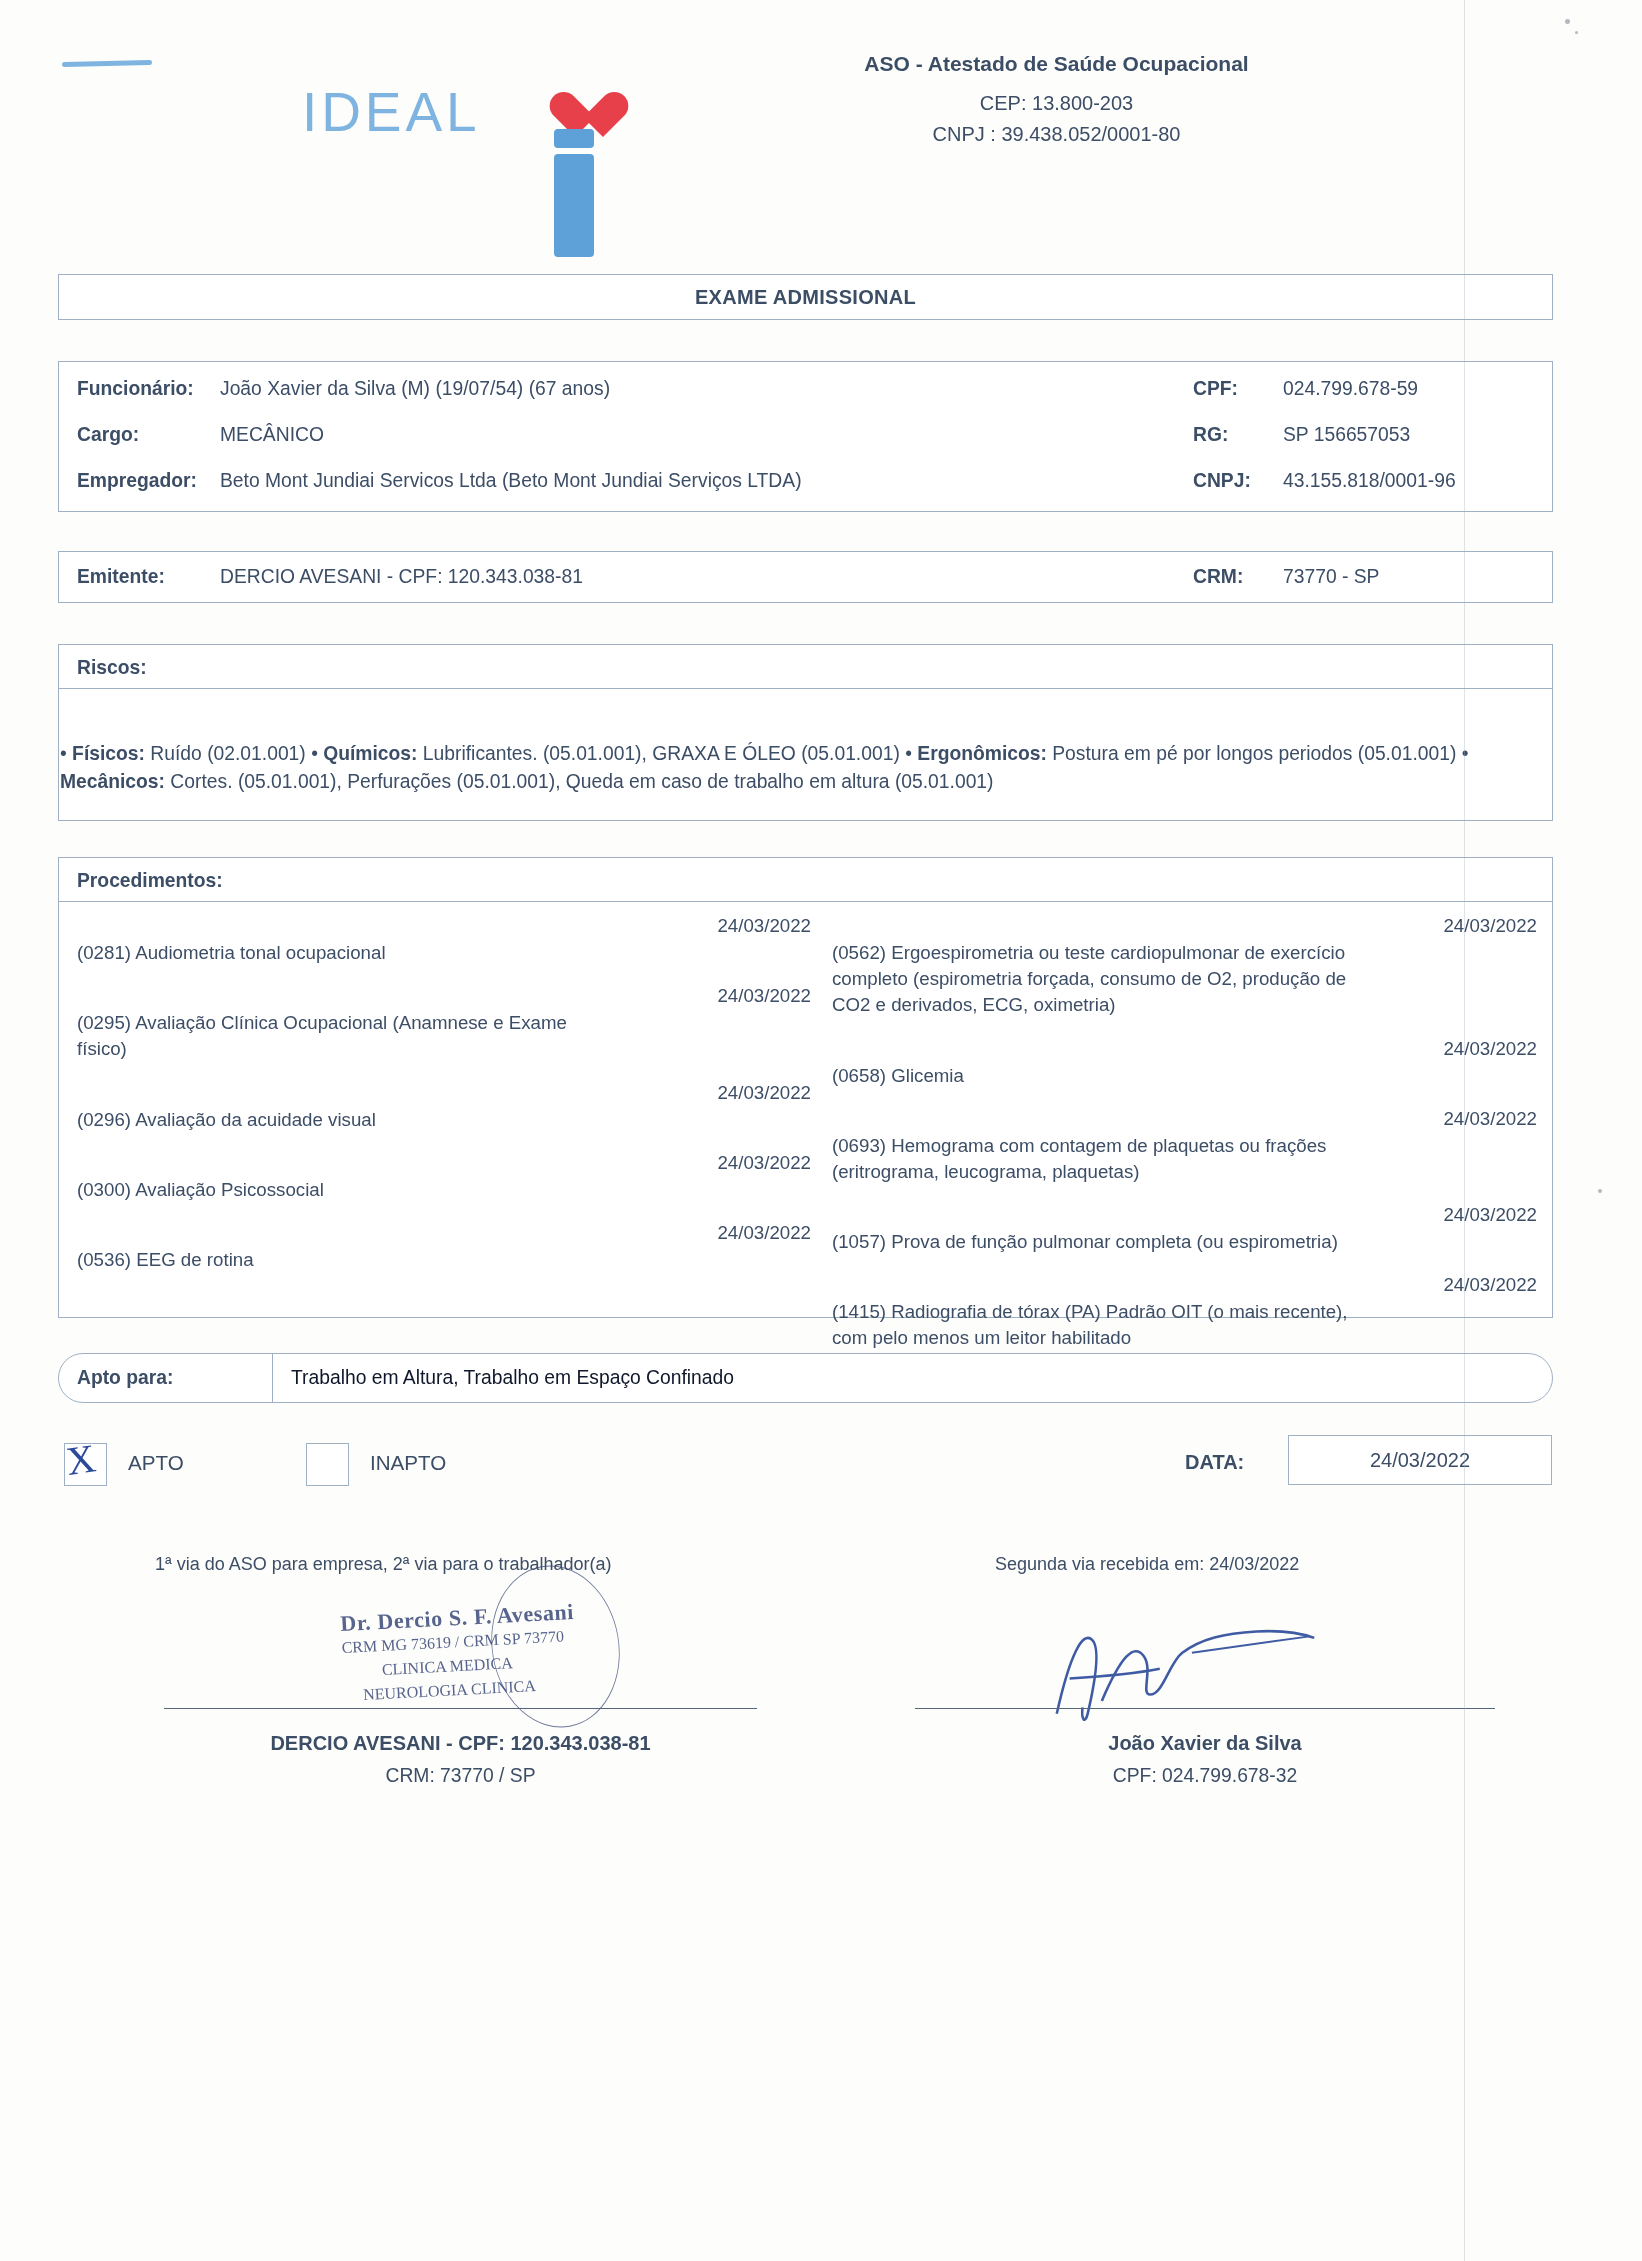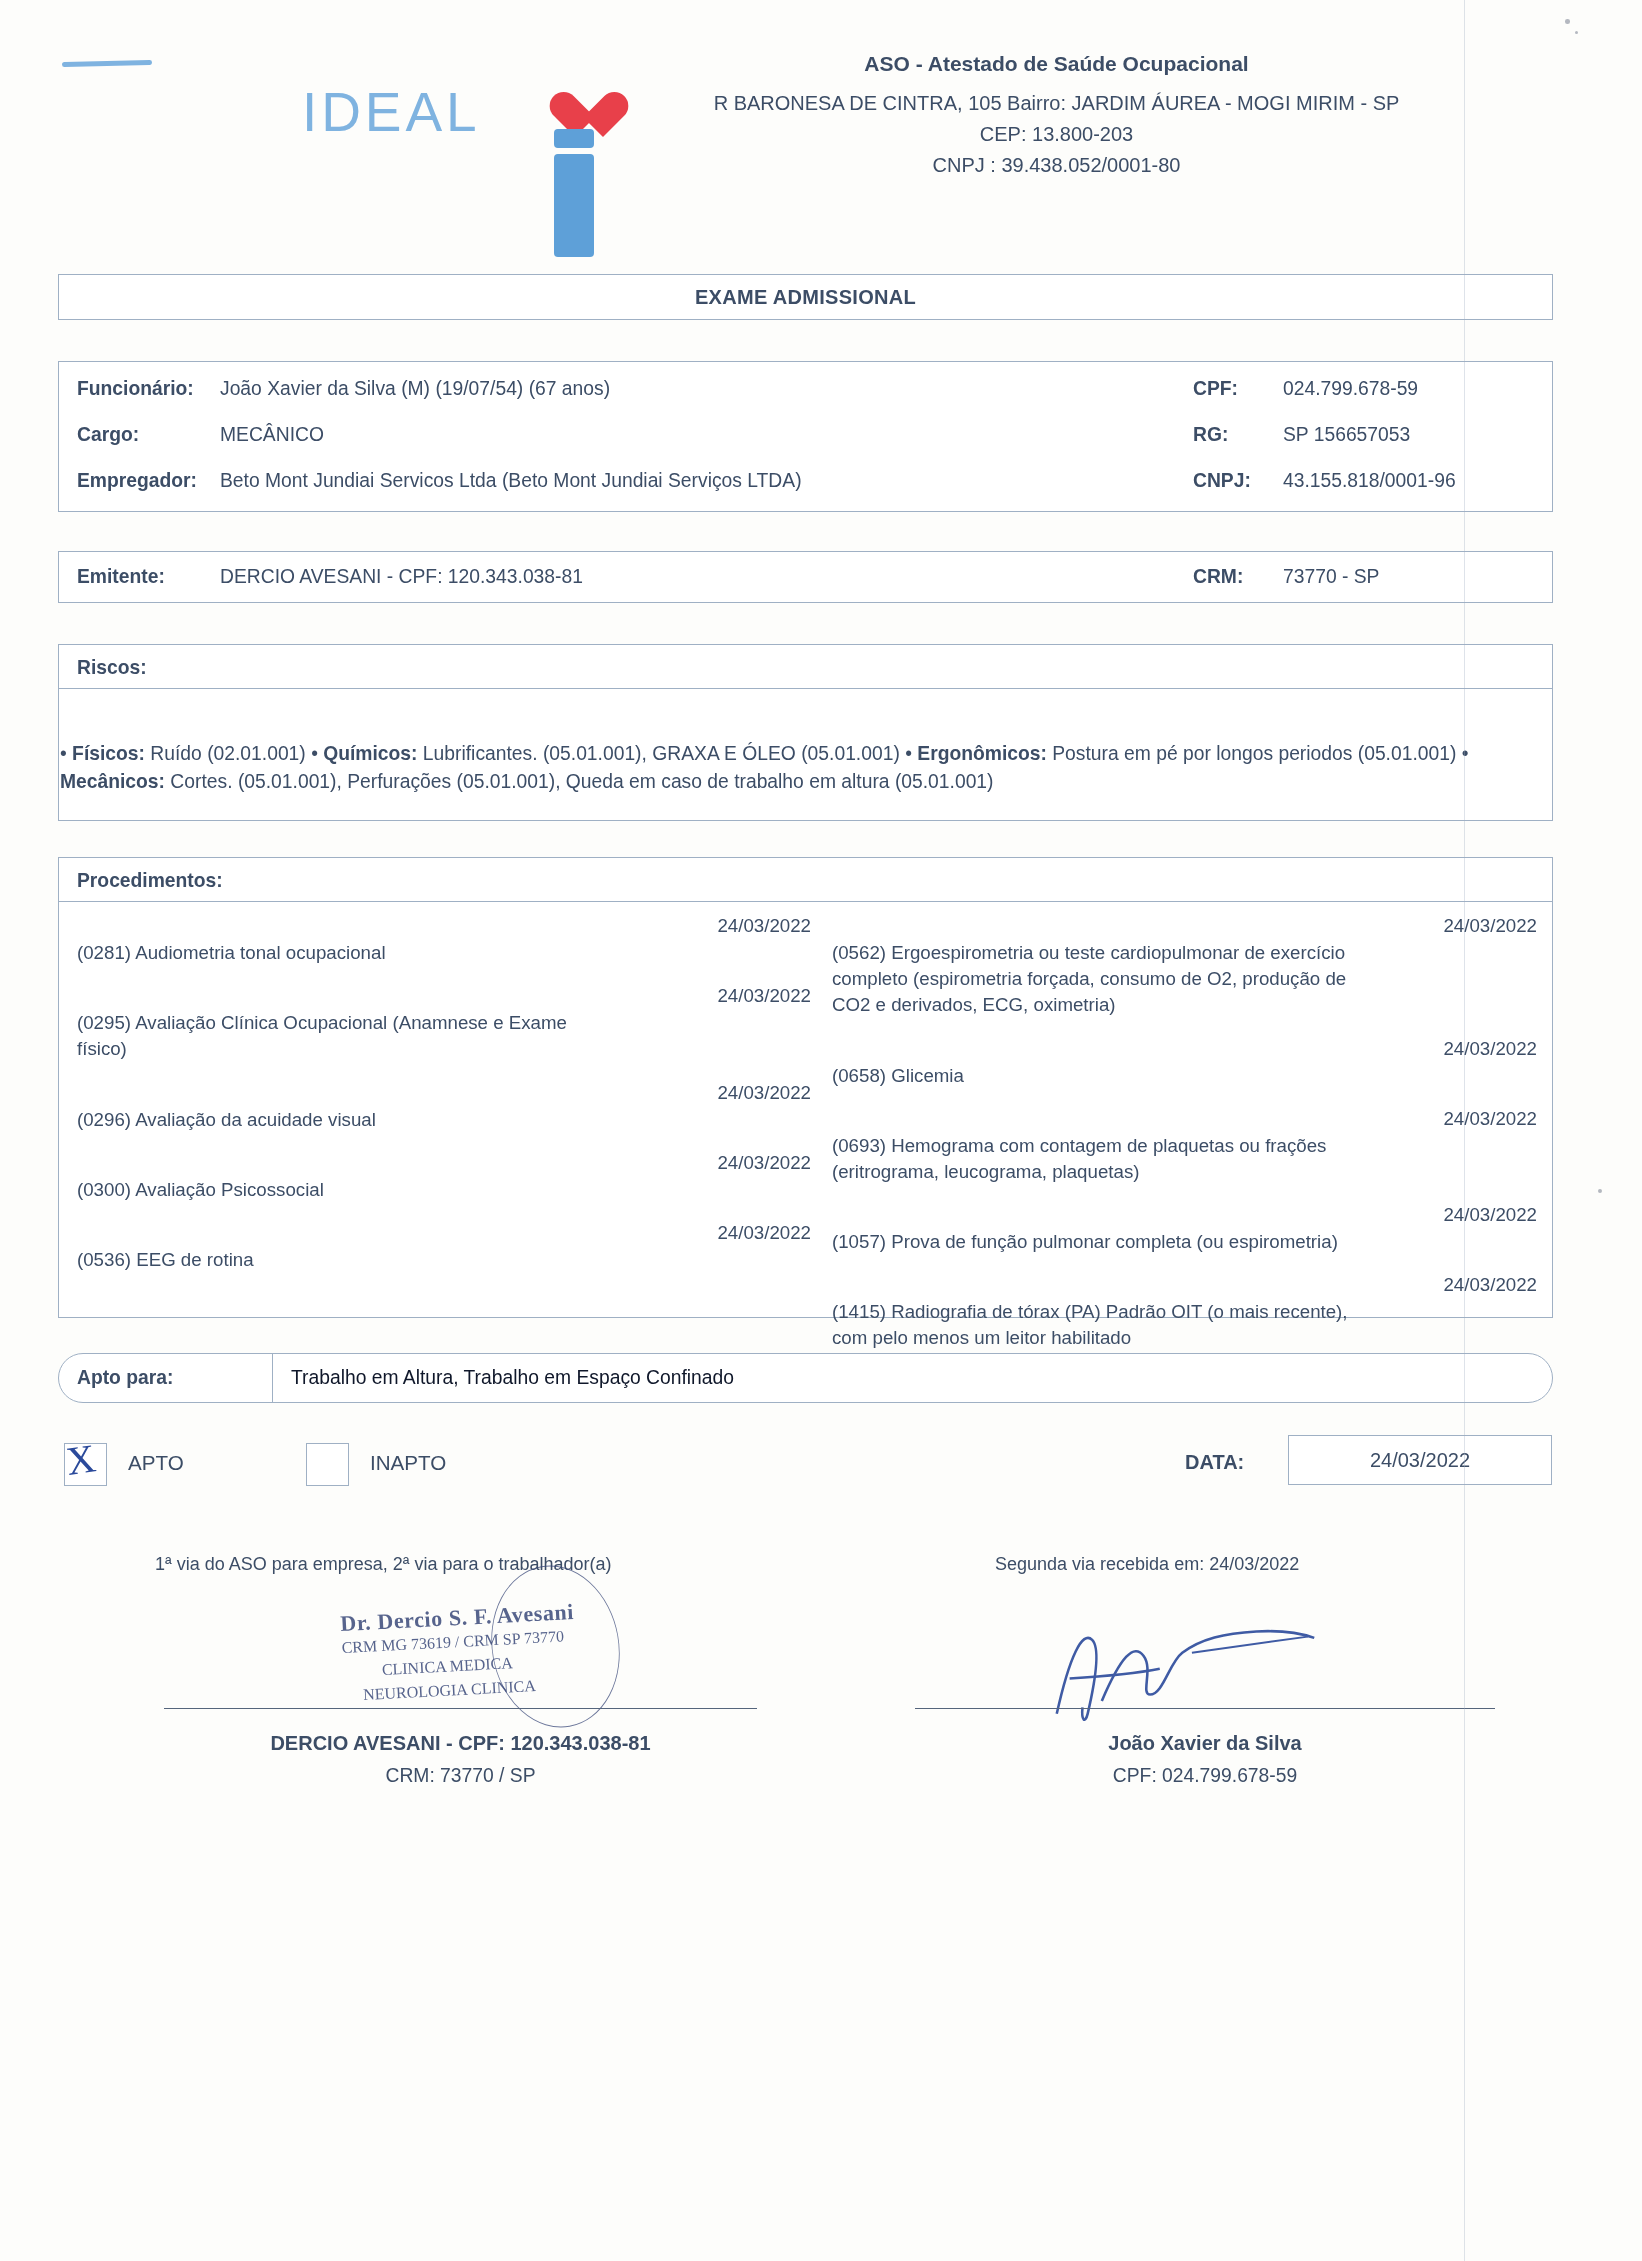--- a/index.html
+++ b/index.html
@@ -425,21 +425,20 @@
   <div class="header">
     <div class="logo">
       <div class="dash"></div>
       <div class="ideal">IDEAL</div>
       <div class="heart"></div>
       <div class="dot"></div>
       <div class="bar"></div>
     </div>
     <div class="clinic-info">
       <div class="title">ASO - Atestado de Saúde Ocupacional</div>
-      <div class="line">R BARONESA DE CINTRA, 105 Bairro: JARDIM ÁUREA - MOGI MIRIM - SP</div>
       <div class="line">CEP: 13.800-203</div>
       <div class="line">CNPJ : 39.438.052/0001-80</div>
     </div>
   </div>
 
   <div class="box exam-title">
     <div class="txt">EXAME ADMISSIONAL</div>
   </div>
 
   <div class="box employee-box">
@@ -557,21 +556,21 @@
              C265,33 300,25 350,22 C390,20 420,25 440,32" fill="none" stroke="#2b4a9b" stroke-width="4"></path>
     <path d="M250,55 C300,48 360,40 430,30" fill="none" stroke="#2b4a9b" stroke-width="3"></path>
   </svg>
 
   <div class="sig-line sig-line-left"></div>
   <div class="sig-line sig-line-right"></div>
 
   <div class="sig-name sig-name-left">DERCIO AVESANI - CPF: 120.343.038-81</div>
   <div class="sig-sub sig-sub-left">CRM: 73770 / SP</div>
   <div class="sig-name sig-name-right">João Xavier da Silva</div>
-  <div class="sig-sub sig-sub-right">CPF: 024.799.678-59</div>
+  <div class="sig-sub sig-sub-right">CPF: 024.799.678-32</div>
 
   <div class="scan-line" style="left:1464px;"></div>
   <div class="speck" style="left:1565px; top:19.3px; width:4.5px; height:4.5px;"></div>
   <div class="speck" style="left:1575px; top:31px; width:3.2px; height:3.2px;"></div>
   <div class="speck" style="left:1598px; top:1189px; width:3.9px; height:3.9px;"></div>
 
 </div>
 
 
 </body></html>

